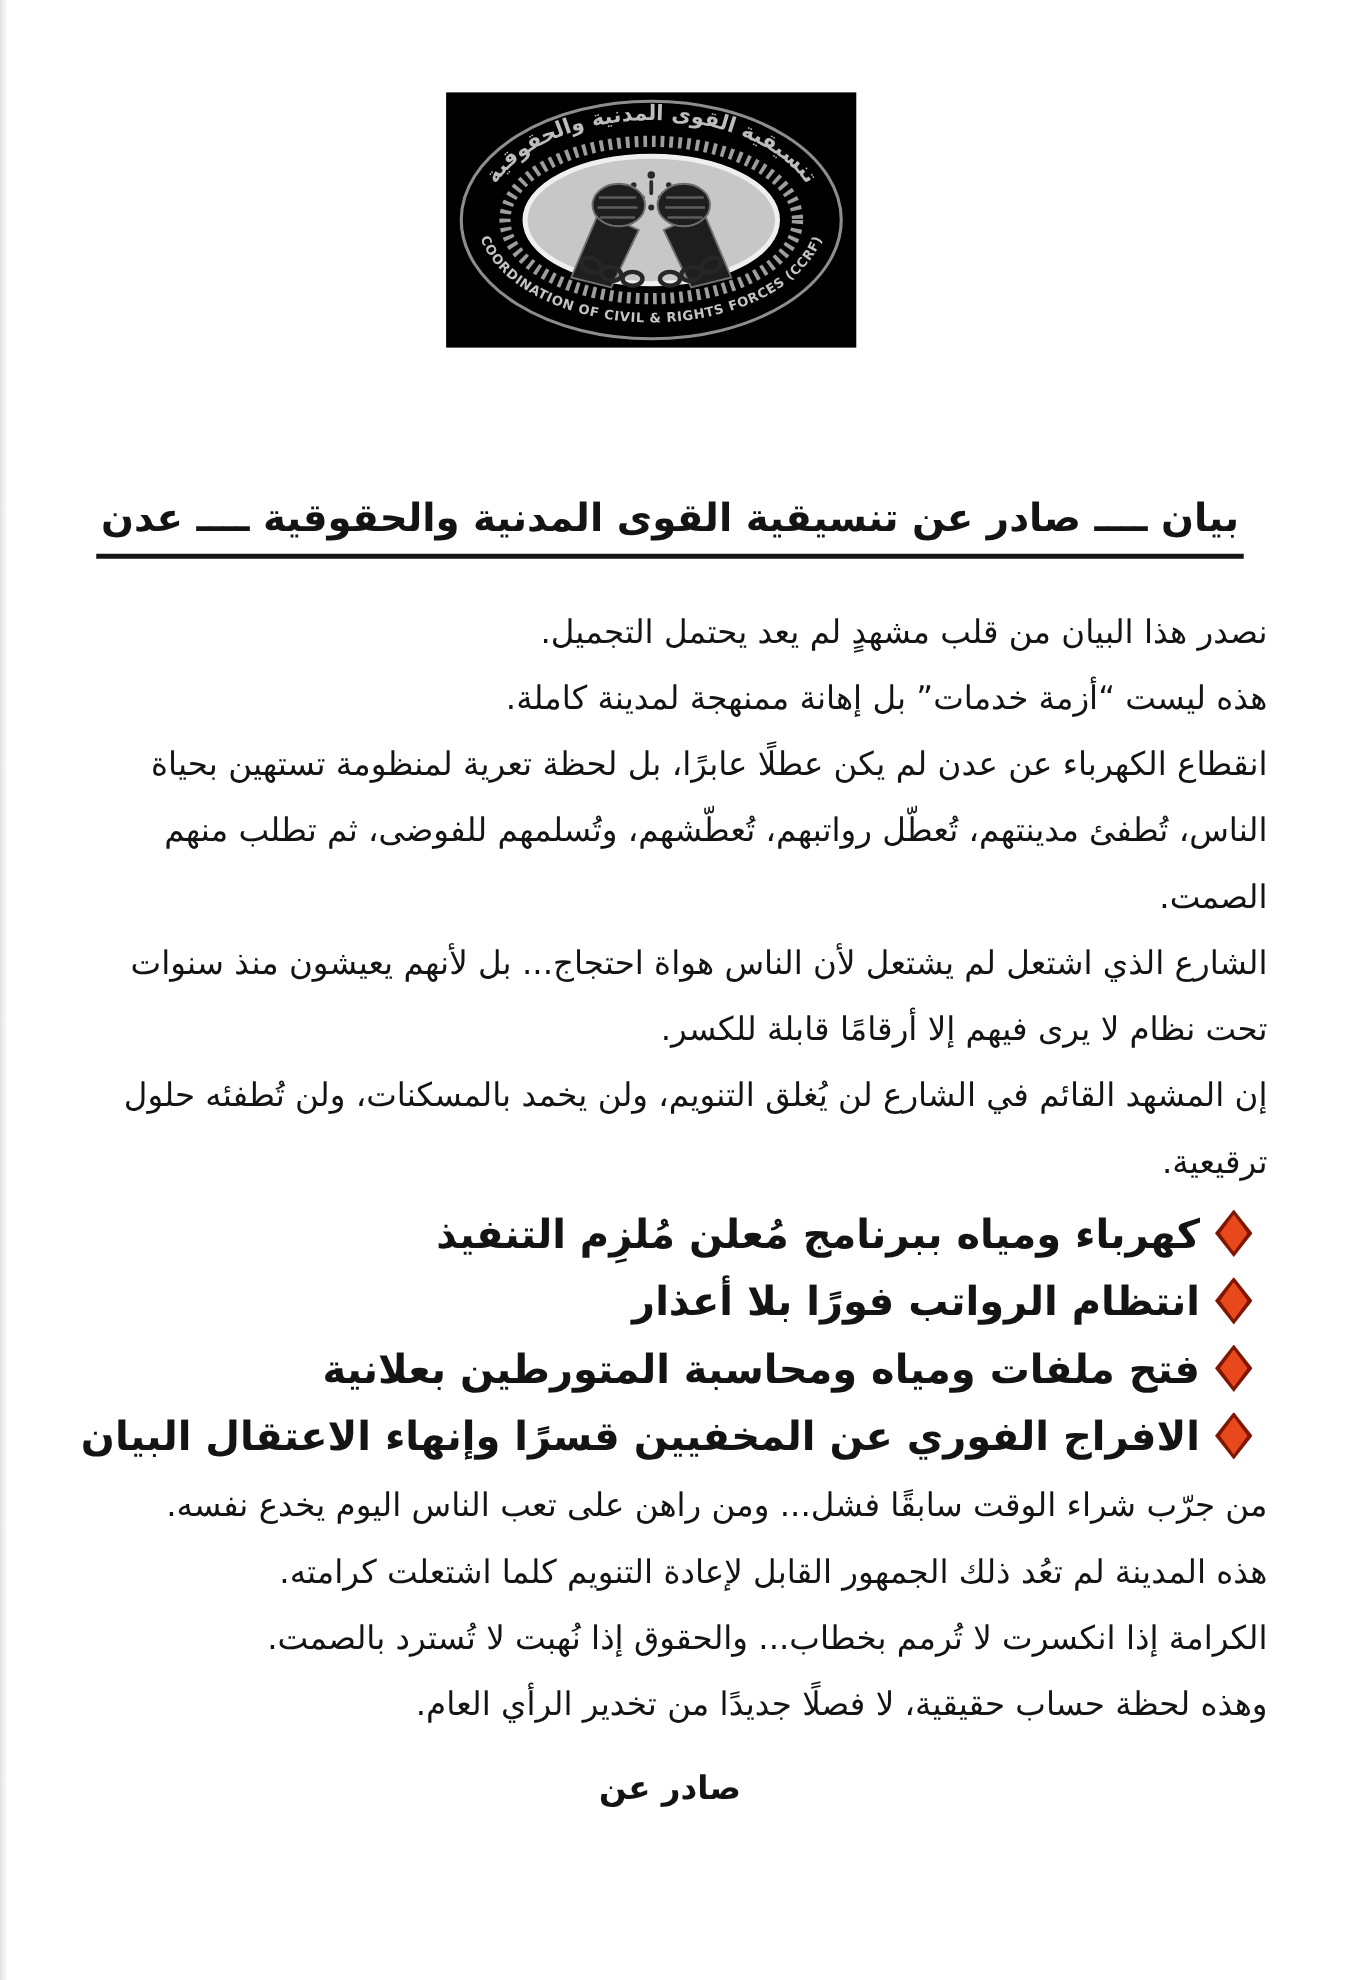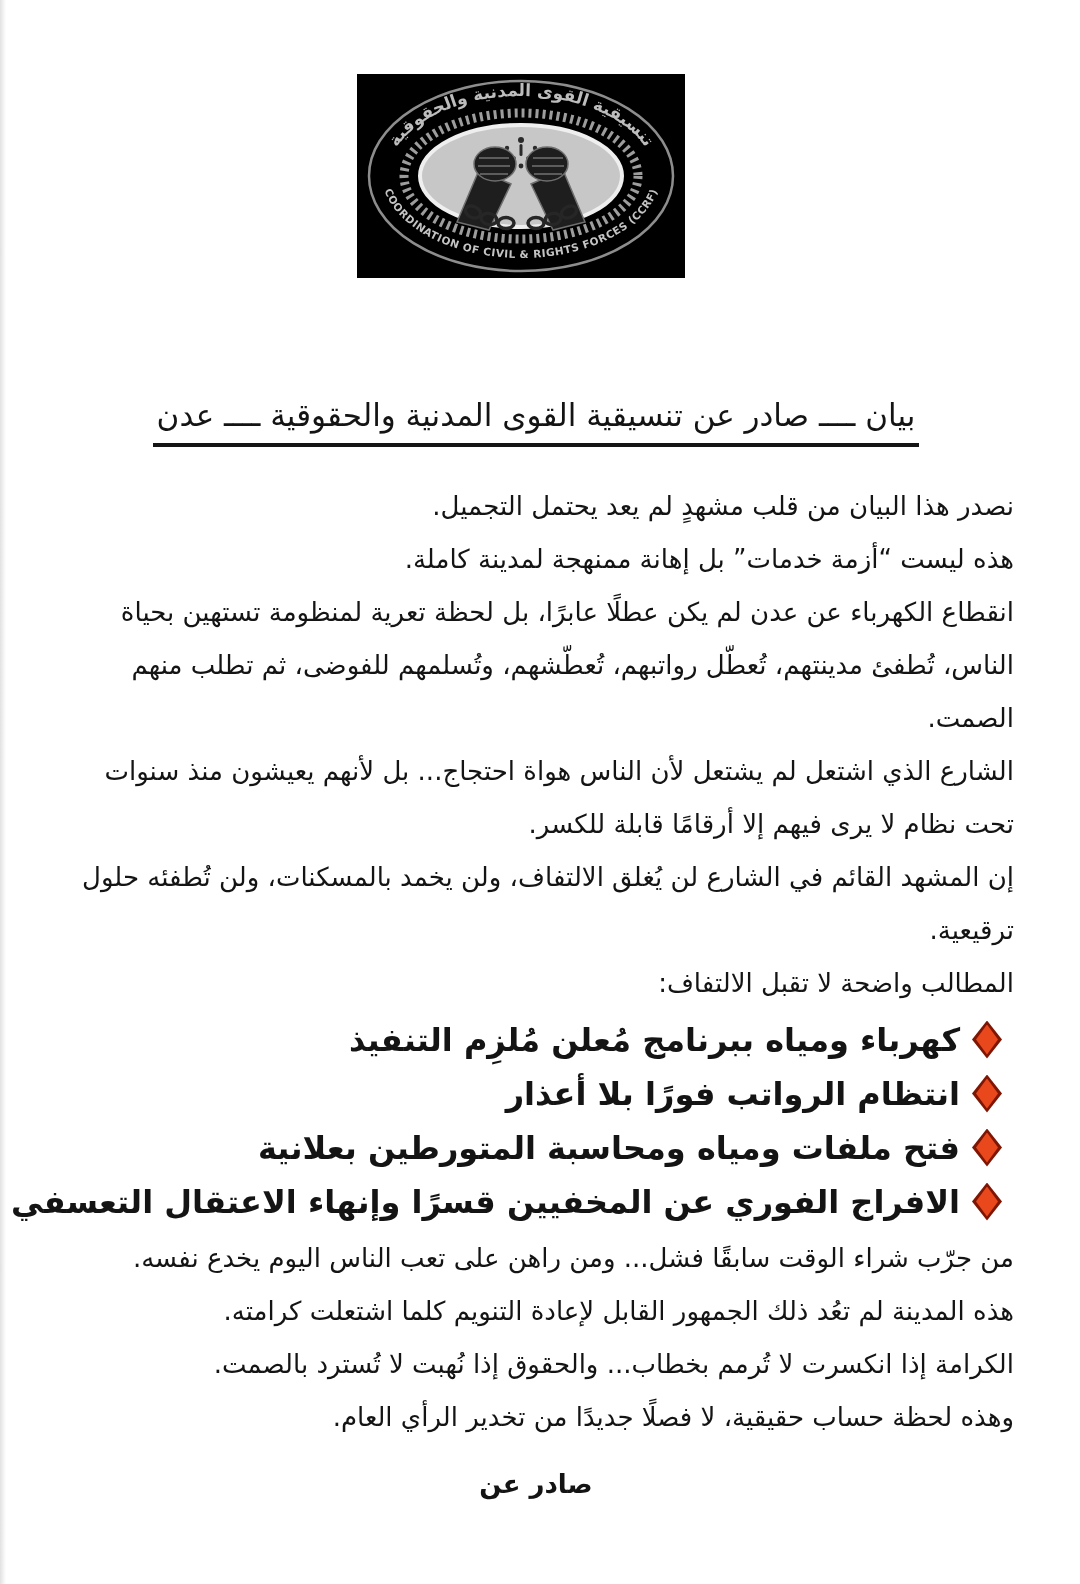--- a/index.html
+++ b/index.html
@@ -22,21 +22,21 @@
   .logo{
     position:absolute;left:357px;top:74px;width:328px;height:204px;
     background:#000;
   }
   .content{
     position:absolute;top:372px;right:66px;left:58px;
   }
   .title-wrap{text-align:center;margin:0 0 12px 0;}
   .doc-title{
     display:inline-block;
-    font-size:31px;font-weight:normal;line-height:44px;
+    font-size:31px;font-weight:bold;line-height:44px;
     padding:0 4px 6px 4px;
     border-bottom:4px solid #151515;
     white-space:nowrap;
   }
   .para{
     margin:0;font-size:26px;font-weight:normal;line-height:53px;
     text-align:right;
   }
   .demands{padding-right:10px;margin:4px 0 2px 0;}
   .demand{
@@ -131,45 +131,44 @@
     <div>
 
         <p class="para">نصدر هذا البيان من قلب مشهدٍ لم يعد يحتمل التجميل.</p>
 
         <p class="para">هذه ليست “أزمة خدمات” بل إهانة ممنهجة لمدينة كاملة.</p>
 
         <p class="para">انقطاع الكهرباء عن عدن لم يكن عطلًا عابرًا، بل لحظة تعرية لمنظومة تستهين بحياة الناس، تُطفئ مدينتهم، تُعطّل رواتبهم، تُعطّشهم، وتُسلمهم للفوضى، ثم تطلب منهم الصمت.</p>
 
         <p class="para">الشارع الذي اشتعل لم يشتعل لأن الناس هواة احتجاج... بل لأنهم يعيشون منذ سنوات تحت نظام لا يرى فيهم إلا أرقامًا قابلة للكسر.</p>
 
-        <p class="para">إن المشهد القائم في الشارع لن يُغلق الالتفاف، ولن يخمد بالمسكنات، ولن تُطفئه حلول ترقيعية.</p>
+        <p class="para">إن المشهد القائم في الشارع لن يُغلق التنويم، ولن يخمد بالمسكنات، ولن تُطفئه حلول ترقيعية.</p>
       </div>
 
-    <p class="para">المطالب واضحة لا تقبل الالتفاف:</p>
 
     <div class="demands">
 
         <div class="demand">
           <span class="diamond" style="background: rgb(126, 22, 3);"></span>
           <span class="demand-text">كهرباء ومياه ببرنامج مُعلن مُلزِم التنفيذ</span>
         </div>
 
         <div class="demand">
           <span class="diamond" style="background: rgb(126, 22, 3);"></span>
           <span class="demand-text">انتظام الرواتب فورًا بلا أعذار</span>
         </div>
 
         <div class="demand">
           <span class="diamond" style="background: rgb(126, 22, 3);"></span>
           <span class="demand-text">فتح ملفات ومياه ومحاسبة المتورطين بعلانية</span>
         </div>
 
         <div class="demand">
           <span class="diamond" style="background: rgb(126, 22, 3);"></span>
-          <span class="demand-text">الافراج الفوري عن المخفيين قسرًا وإنهاء الاعتقال التعسفي</span>
+          <span class="demand-text">الافراج الفوري عن المخفيين قسرًا وإنهاء الاعتقال البيان</span>
         </div>
 
       </div>
 
     <div>
 
         <p class="para">من جرّب شراء الوقت سابقًا فشل... ومن راهن على تعب الناس اليوم يخدع نفسه.</p>
 
         <p class="para">هذه المدينة لم تعُد ذلك الجمهور القابل لإعادة التنويم كلما اشتعلت كرامته.</p>
 

